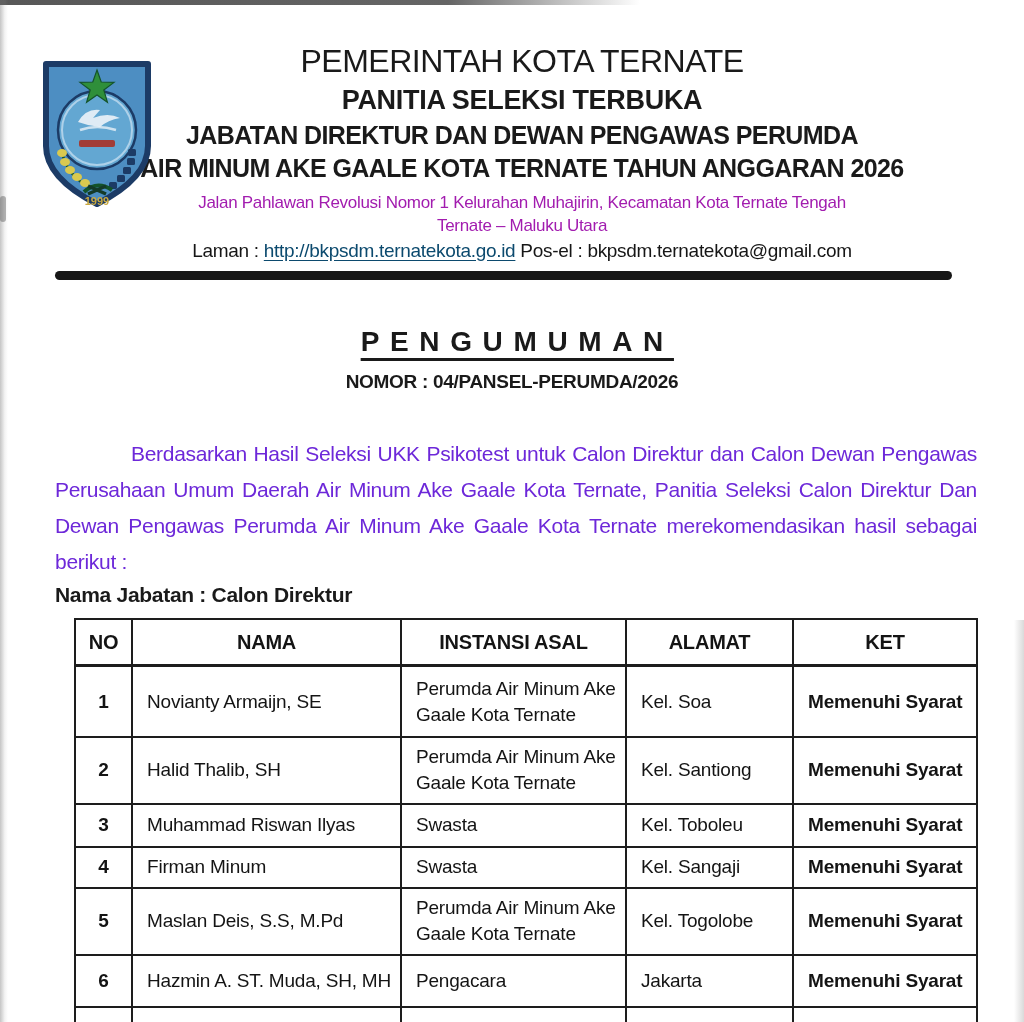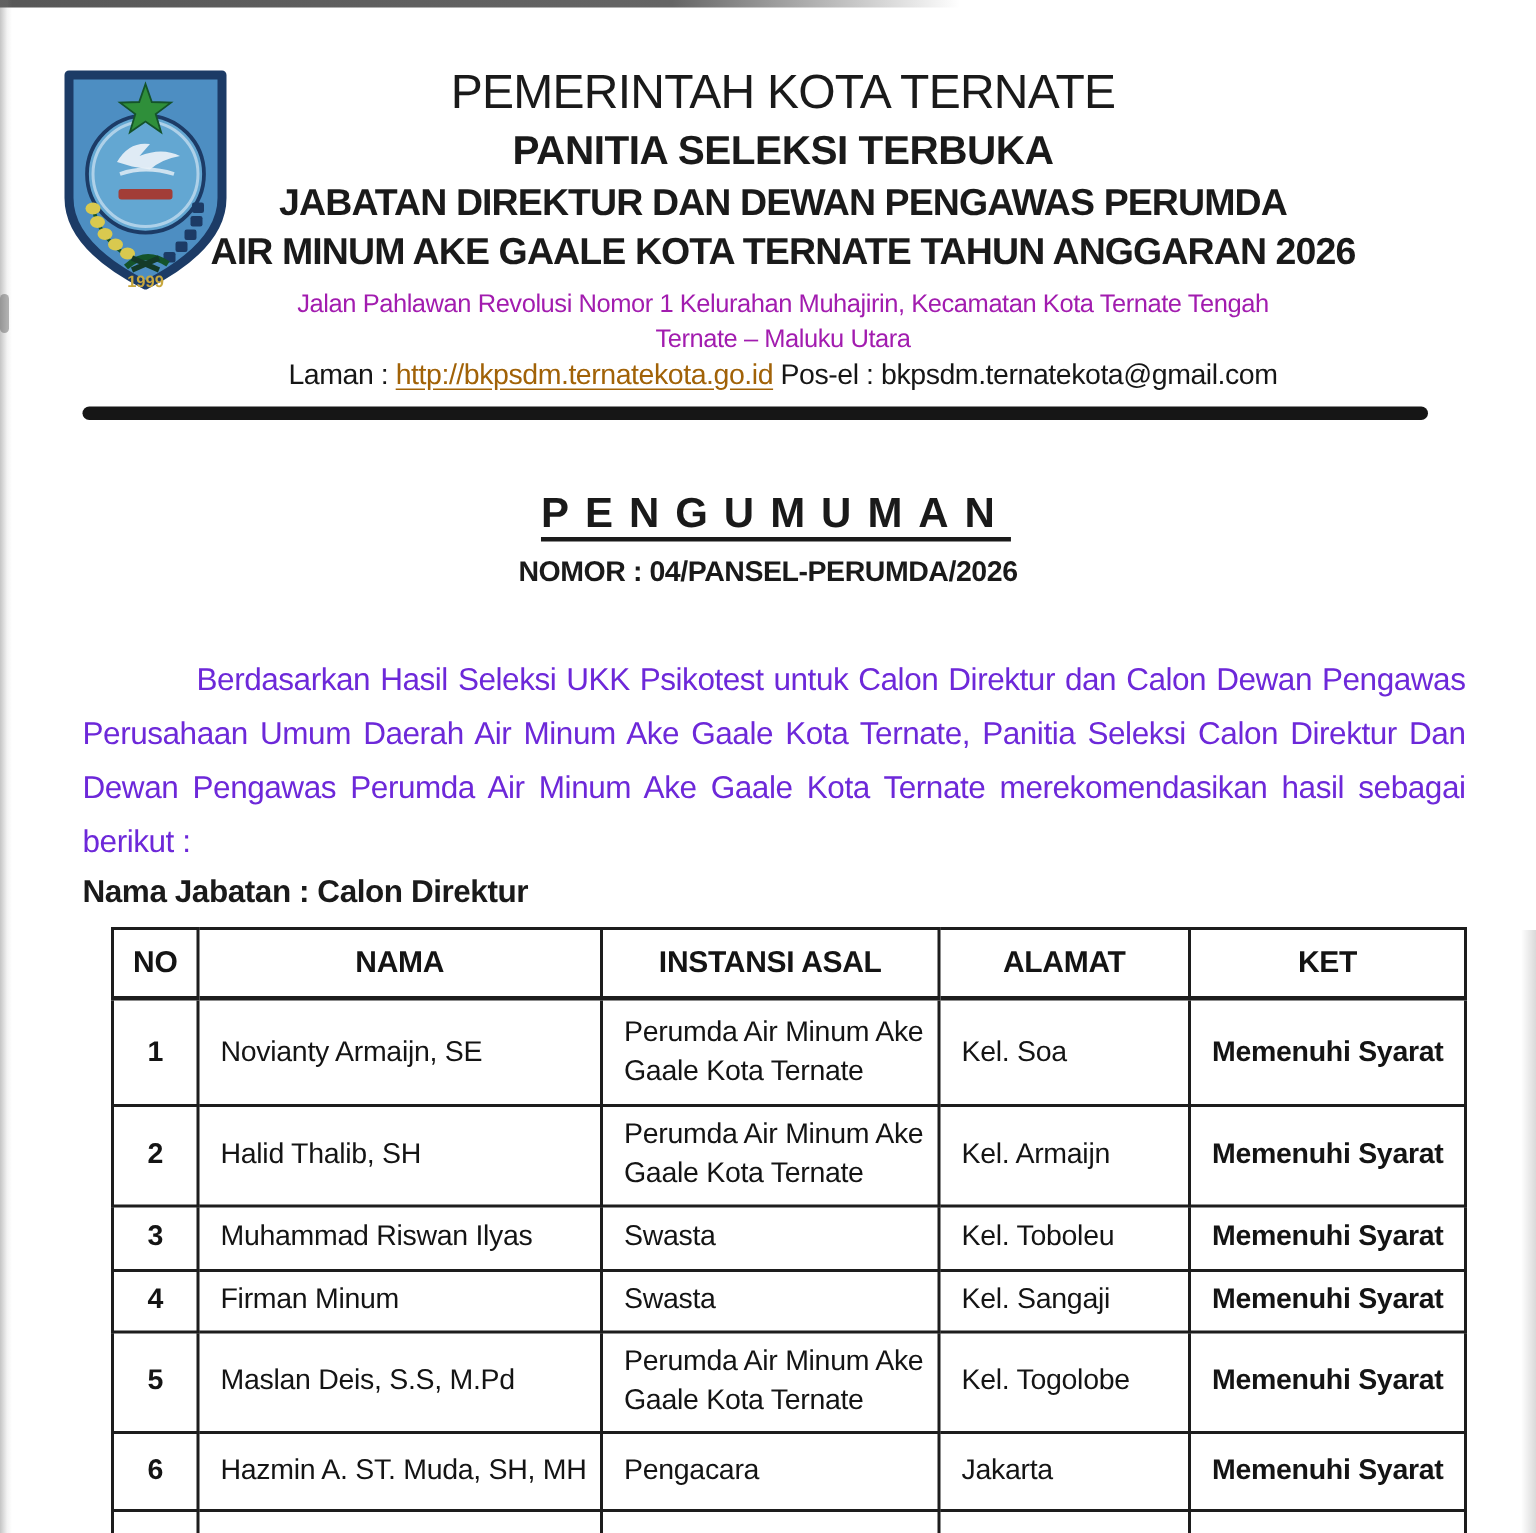--- a/index.html
+++ b/index.html
@@ -27,31 +27,31 @@
     position: absolute; right: 0; top: 620px; width: 10px; height: 402px;
     background: linear-gradient(270deg, rgba(120,120,120,.28), rgba(255,255,255,0));
   }
   .scan-left-mark {
     position: absolute; left: 0; top: 196px; width: 6px; height: 26px;
     background: rgba(90,90,90,.45); border-radius: 3px;
   }
 
   
   .letterhead { position: relative; padding-top: 44px; }
-  .logo-wrap { position: absolute; left: 36px; top: 42px; width: 122px; height: 156px; }
+  .logo-wrap { position: absolute; left: 36px; top: 56px; width: 122px; height: 156px; }
   .letterhead-text { margin-left: 20px; text-align: center; }
   .lh1 { font-size: 32px; font-weight: 400; letter-spacing: -0.5px; line-height: 1.12; }
   .lh2 { font-size: 27px; font-weight: 700; letter-spacing: -0.3px; margin-top: 5px; }
   .lh3 { font-size: 25px; font-weight: 700; letter-spacing: -0.6px; margin-top: 5px; }
   .lh4 { font-size: 25px; font-weight: 700; letter-spacing: -0.6px; margin-top: 4px; }
   .addr { font-size: 17px; margin-top: 10px; letter-spacing: -0.3px; color: #a21caf; }
   .addr2 { font-size: 17px; margin-top: 3px; letter-spacing: -0.3px; color: #a21caf; }
   .contact { font-size: 19px; margin-top: 4px; letter-spacing: -0.3px; color: #161616; }
   .contact a, .url {
-    color: #a16207; text-decoration: underline; text-underline-offset: 3px;
+    color: #0c4a6e; text-decoration: underline; text-underline-offset: 3px;
   }
   .rule {
     margin: 9px auto 0 55px; width: 897px; height: 9px;
     background: #161616; border-radius: 5px;
   }
 
   
   .anno-title-wrap { text-align: center; margin-top: 46px; }
   .anno-title {
     display: inline-block; font-size: 28px; font-weight: 700;
@@ -186,21 +186,21 @@
       <td class="c-no">1</td>
       <td>Novianty Armaijn, SE</td>
       <td>Perumda Air Minum Ake Gaale Kota Ternate</td>
       <td>Kel. Soa</td>
       <td class="c-ket">Memenuhi Syarat</td>
     </tr>
     <tr class="r2">
       <td class="c-no">2</td>
       <td>Halid Thalib, SH</td>
       <td>Perumda Air Minum Ake Gaale Kota Ternate</td>
-      <td>Kel. Armaijn</td>
+      <td>Kel. Santiong</td>
       <td class="c-ket">Memenuhi Syarat</td>
     </tr>
     <tr class="r3">
       <td class="c-no">3</td>
       <td>Muhammad Riswan Ilyas</td>
       <td>Swasta</td>
       <td>Kel. Toboleu</td>
       <td class="c-ket">Memenuhi Syarat</td>
     </tr>
     <tr class="r4">

